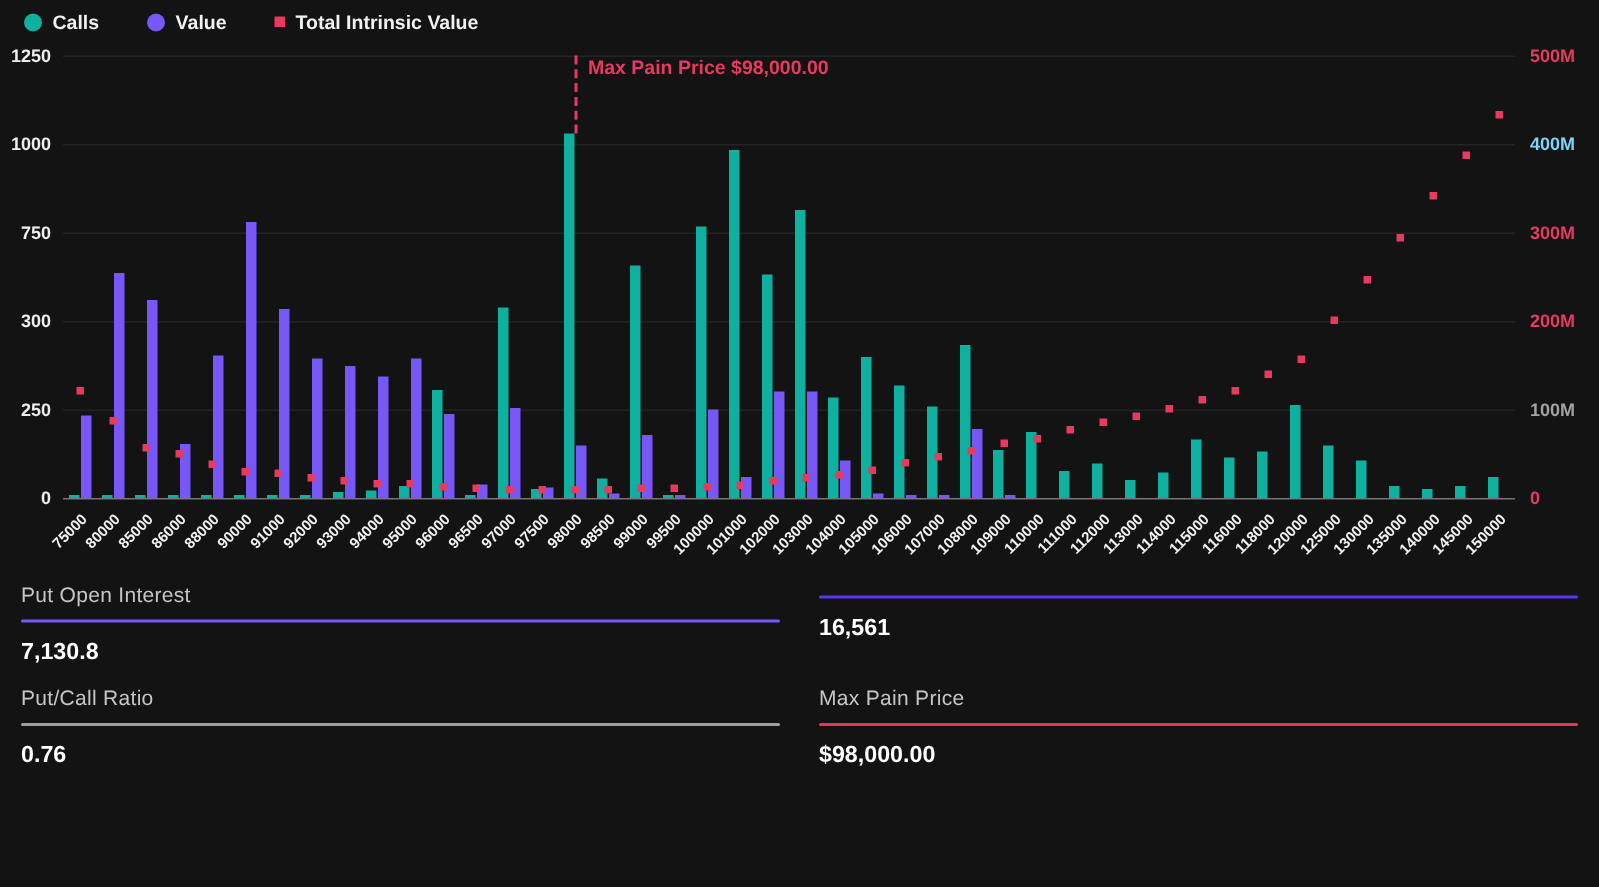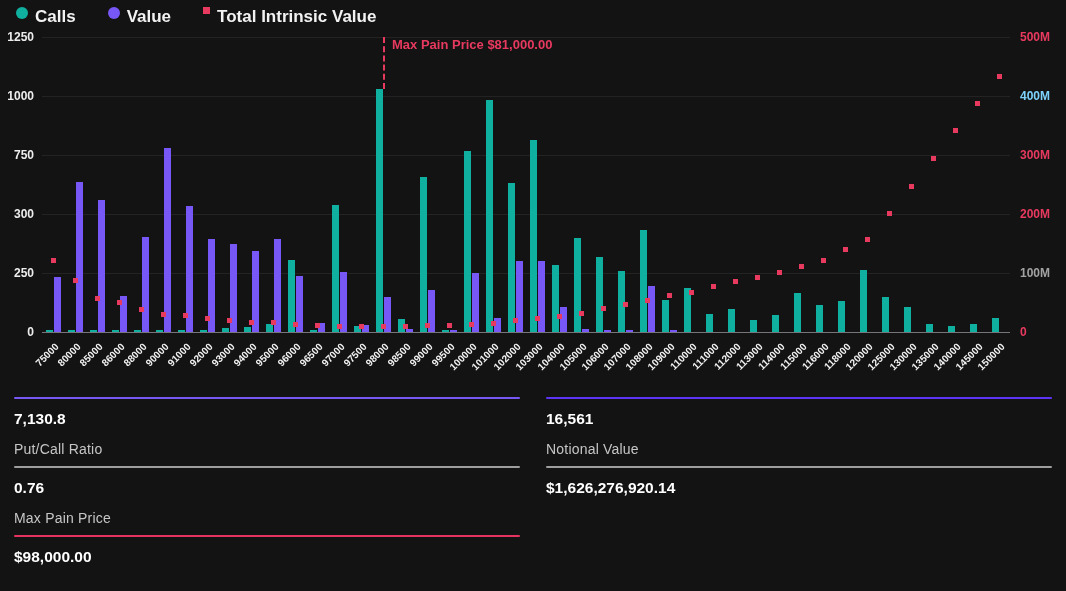--- a/index.html
+++ b/index.html
@@ -6,21 +6,21 @@
   body {
     width:1066px; height:591px; overflow:hidden;
     background:#131313; color:#fff;
     font-family:"Liberation Sans", sans-serif;
     -webkit-font-smoothing:antialiased;
   }
   .chart-card { position:relative; height:380px; }
 
   
   .legend { position:absolute; top:7px; left:16px; display:flex; align-items:center; gap:32px; z-index:5; }
-  .legend-item { display:flex; gap:7px; font-size:17px; font-weight:bold; color:#f2f2f2; cursor:pointer; }
+  .legend-item { display:flex; align-items:center; gap:7px; font-size:13px; font-weight:bold; color:#f2f2f2; cursor:pointer; }
   .ldot { width:12px; height:12px; border-radius:50%; }
   .lsq { width:7px; height:7px; }
 
   
   .plot-region { position:absolute; left:42px; right:56px; top:37px; height:295px; }
   .gridline { position:absolute; left:0; right:0; height:1px; background:rgba(255,255,255,0.07); }
   .gridline.base { background:#75757a; }
   .ytick-left { position:absolute; right:calc(100% + 8px); transform:translateY(-50%); font-size:12px; font-weight:bold; color:#ededed; white-space:nowrap; }
   .ytick-right { position:absolute; left:calc(100% + 10px); transform:translateY(-50%); font-size:12px; font-weight:bold; white-space:nowrap; }
   .groups { position:absolute; left:0; right:0; top:0; bottom:0; display:flex; align-items:flex-end; }
@@ -298,21 +298,21 @@
           <div class="bar" style="background: rgb(120, 87, 247); height: 0px;"></div>
           <div class="idot" style="background: rgb(232, 57, 95); bottom: calc(77.2% - 2px);"></div>
         </div>
         <div class="bar-group">
           <div class="bar" style="background: rgb(15, 176, 160); height: max(4.8%, 2px);"></div>
           <div class="bar" style="background: rgb(120, 87, 247); height: 0px;"></div>
           <div class="idot" style="background: rgb(232, 57, 95); bottom: calc(86.6% - 2px);"></div>
         </div>
       </div>
       <div class="mp-line" style="left: 35.2273%; border-color: rgb(232, 57, 95); height: 17.6%;"></div>
-      <span class="mp-label" style="left: calc(35.2273% + 9px); color: rgb(232, 57, 95);">Max Pain Price $81,000.00</span>
+      <span class="mp-label" style="left: calc(35.2273% + 9px); color: rgb(232, 57, 95);">Max Pain Price $98,000.00</span>
     </div>
   <div class="xaxis" id="xaxis">
       <span class="xlabel" style="left: 1.13636%;">75000</span>
       <span class="xlabel" style="left: 3.40909%;">80000</span>
       <span class="xlabel" style="left: 5.68182%;">85000</span>
       <span class="xlabel" style="left: 7.95455%;">86000</span>
       <span class="xlabel" style="left: 10.2273%;">88000</span>
       <span class="xlabel" style="left: 12.5%;">90000</span>
       <span class="xlabel" style="left: 14.7727%;">91000</span>
       <span class="xlabel" style="left: 17.0455%;">92000</span>
@@ -350,35 +350,31 @@
       <span class="xlabel" style="left: 89.7727%;">130000</span>
       <span class="xlabel" style="left: 92.0455%;">135000</span>
       <span class="xlabel" style="left: 94.3182%;">140000</span>
       <span class="xlabel" style="left: 96.5909%;">145000</span>
       <span class="xlabel" style="left: 98.8636%;">150000</span>
     </div>
 </div>
 
 <div class="stats" id="stats">
     <div class="stat">
+      <div class="stat-label">Put Open Interest</div>
       <div class="stat-line" style="background: rgb(120, 87, 247);"></div>
       <div class="stat-value">7,130.8</div>
     </div>
     <div class="stat">
       <div class="stat-line" style="background: rgb(93, 51, 246);"></div>
       <div class="stat-value">16,561</div>
     </div>
     <div class="stat">
       <div class="stat-label">Put/Call Ratio</div>
       <div class="stat-line" style="background: rgb(158, 158, 158);"></div>
       <div class="stat-value">0.76</div>
     </div>
     <div class="stat">
-      <div class="stat-label">Notional Value</div>
-      <div class="stat-line" style="background: rgb(158, 158, 158);"></div>
-      <div class="stat-value">$1,626,276,920.14</div>
-    </div>
-    <div class="stat">
       <div class="stat-label">Max Pain Price</div>
       <div class="stat-line" style="background: rgb(232, 51, 94);"></div>
       <div class="stat-value">$98,000.00</div>
     </div>
   </div>
 
 </body></html>

